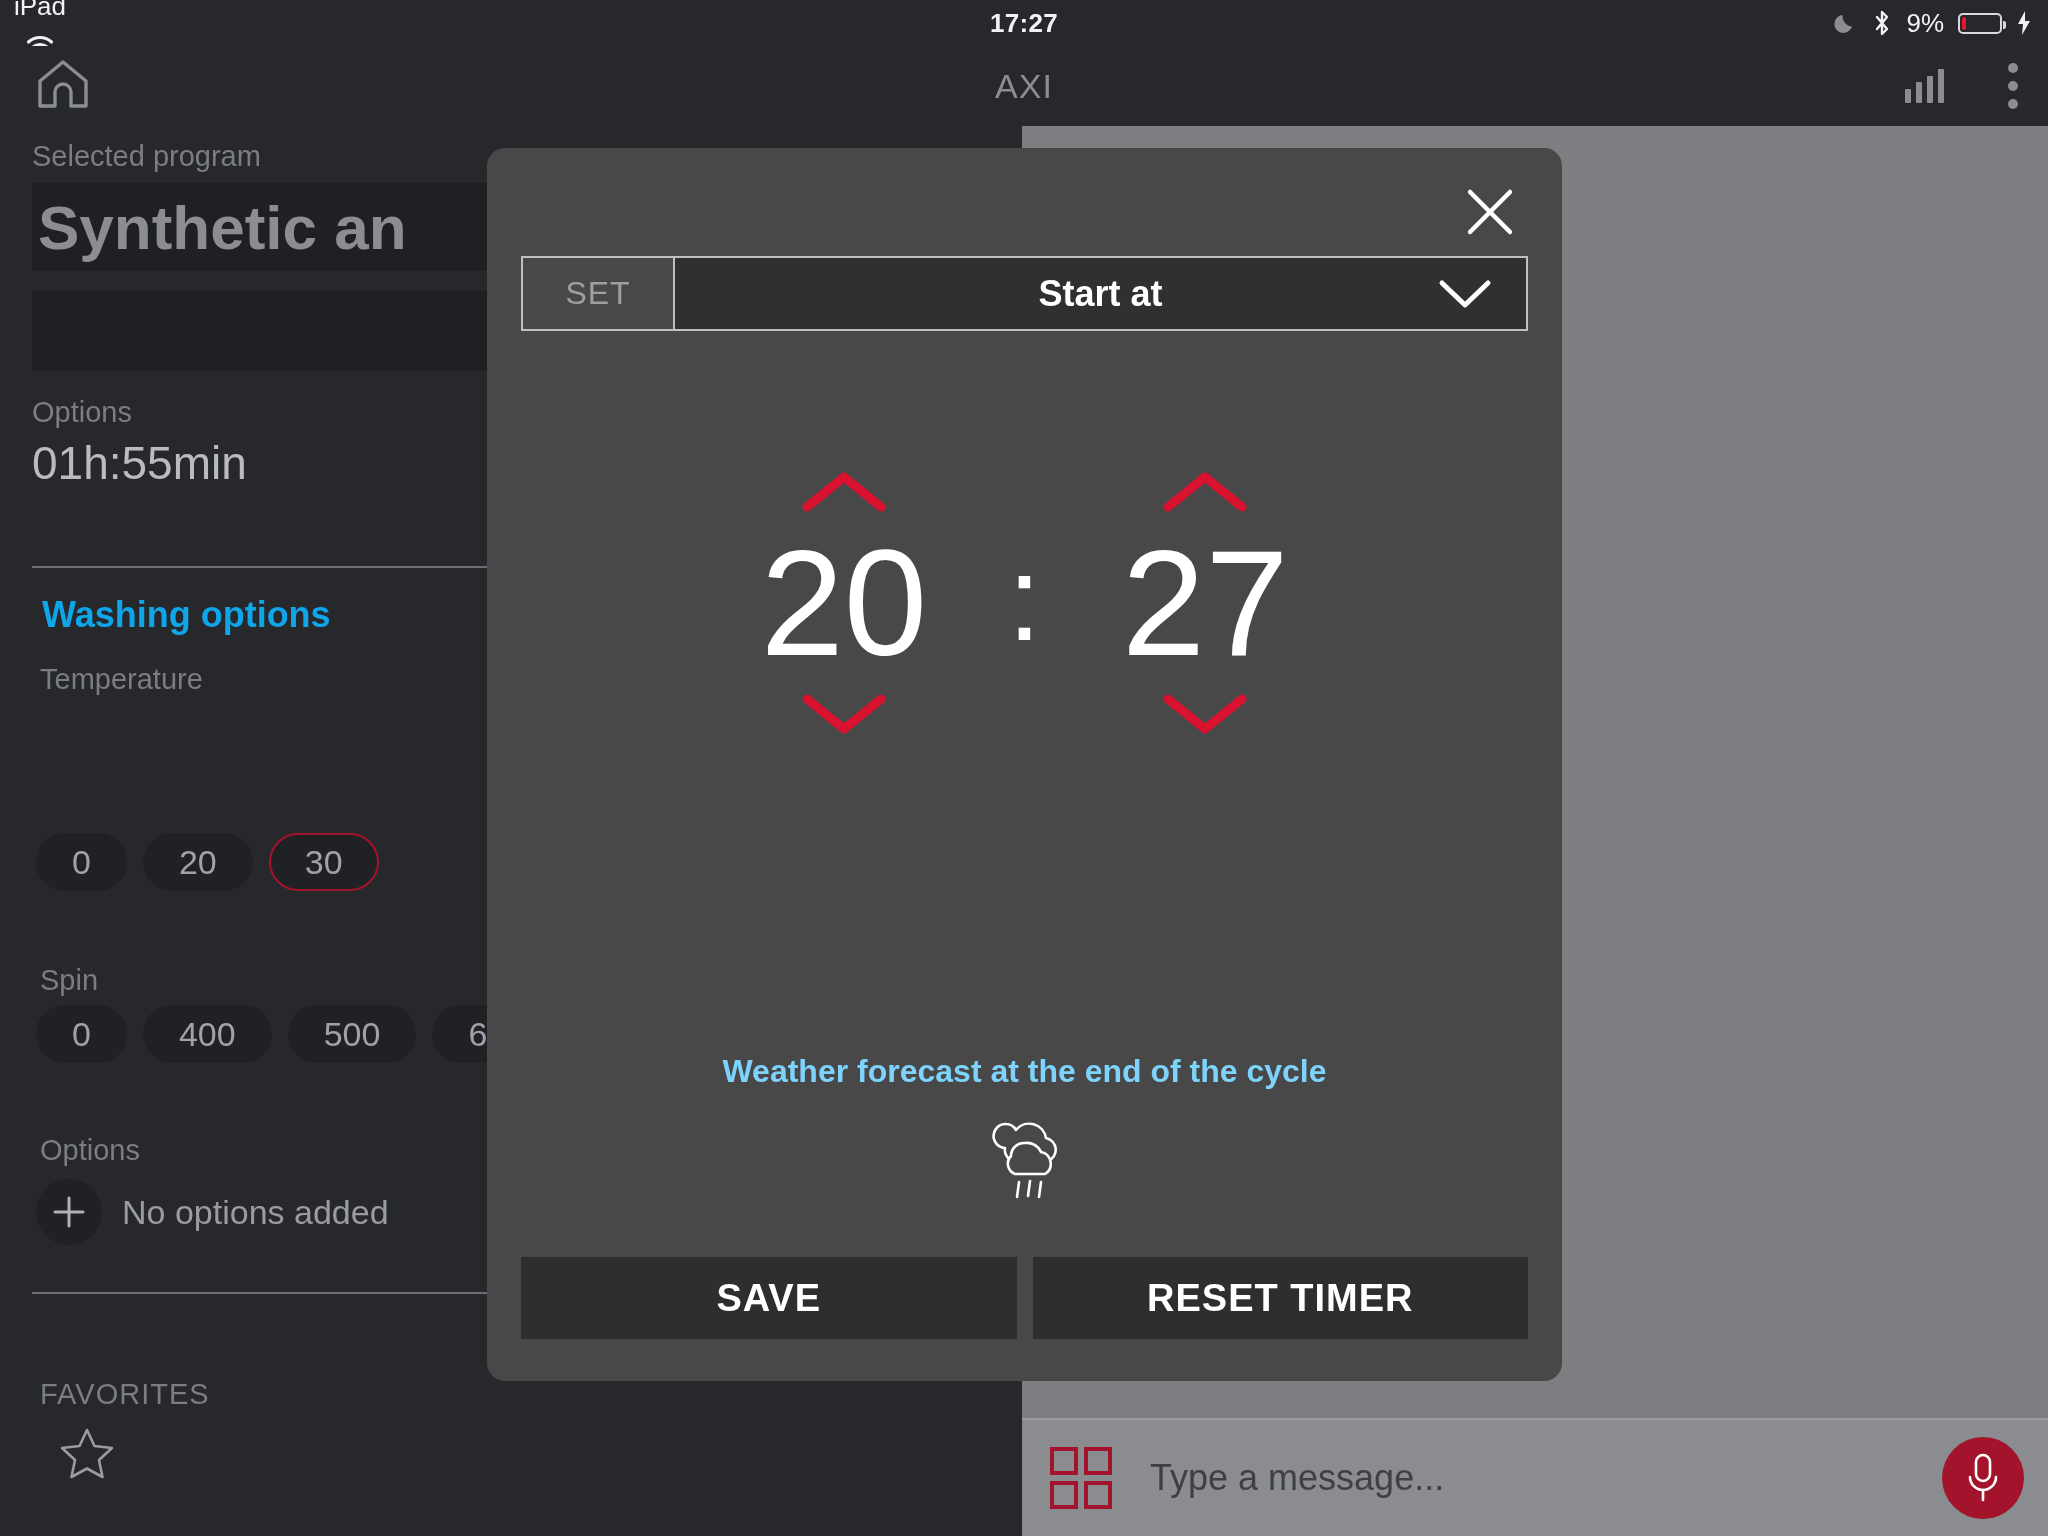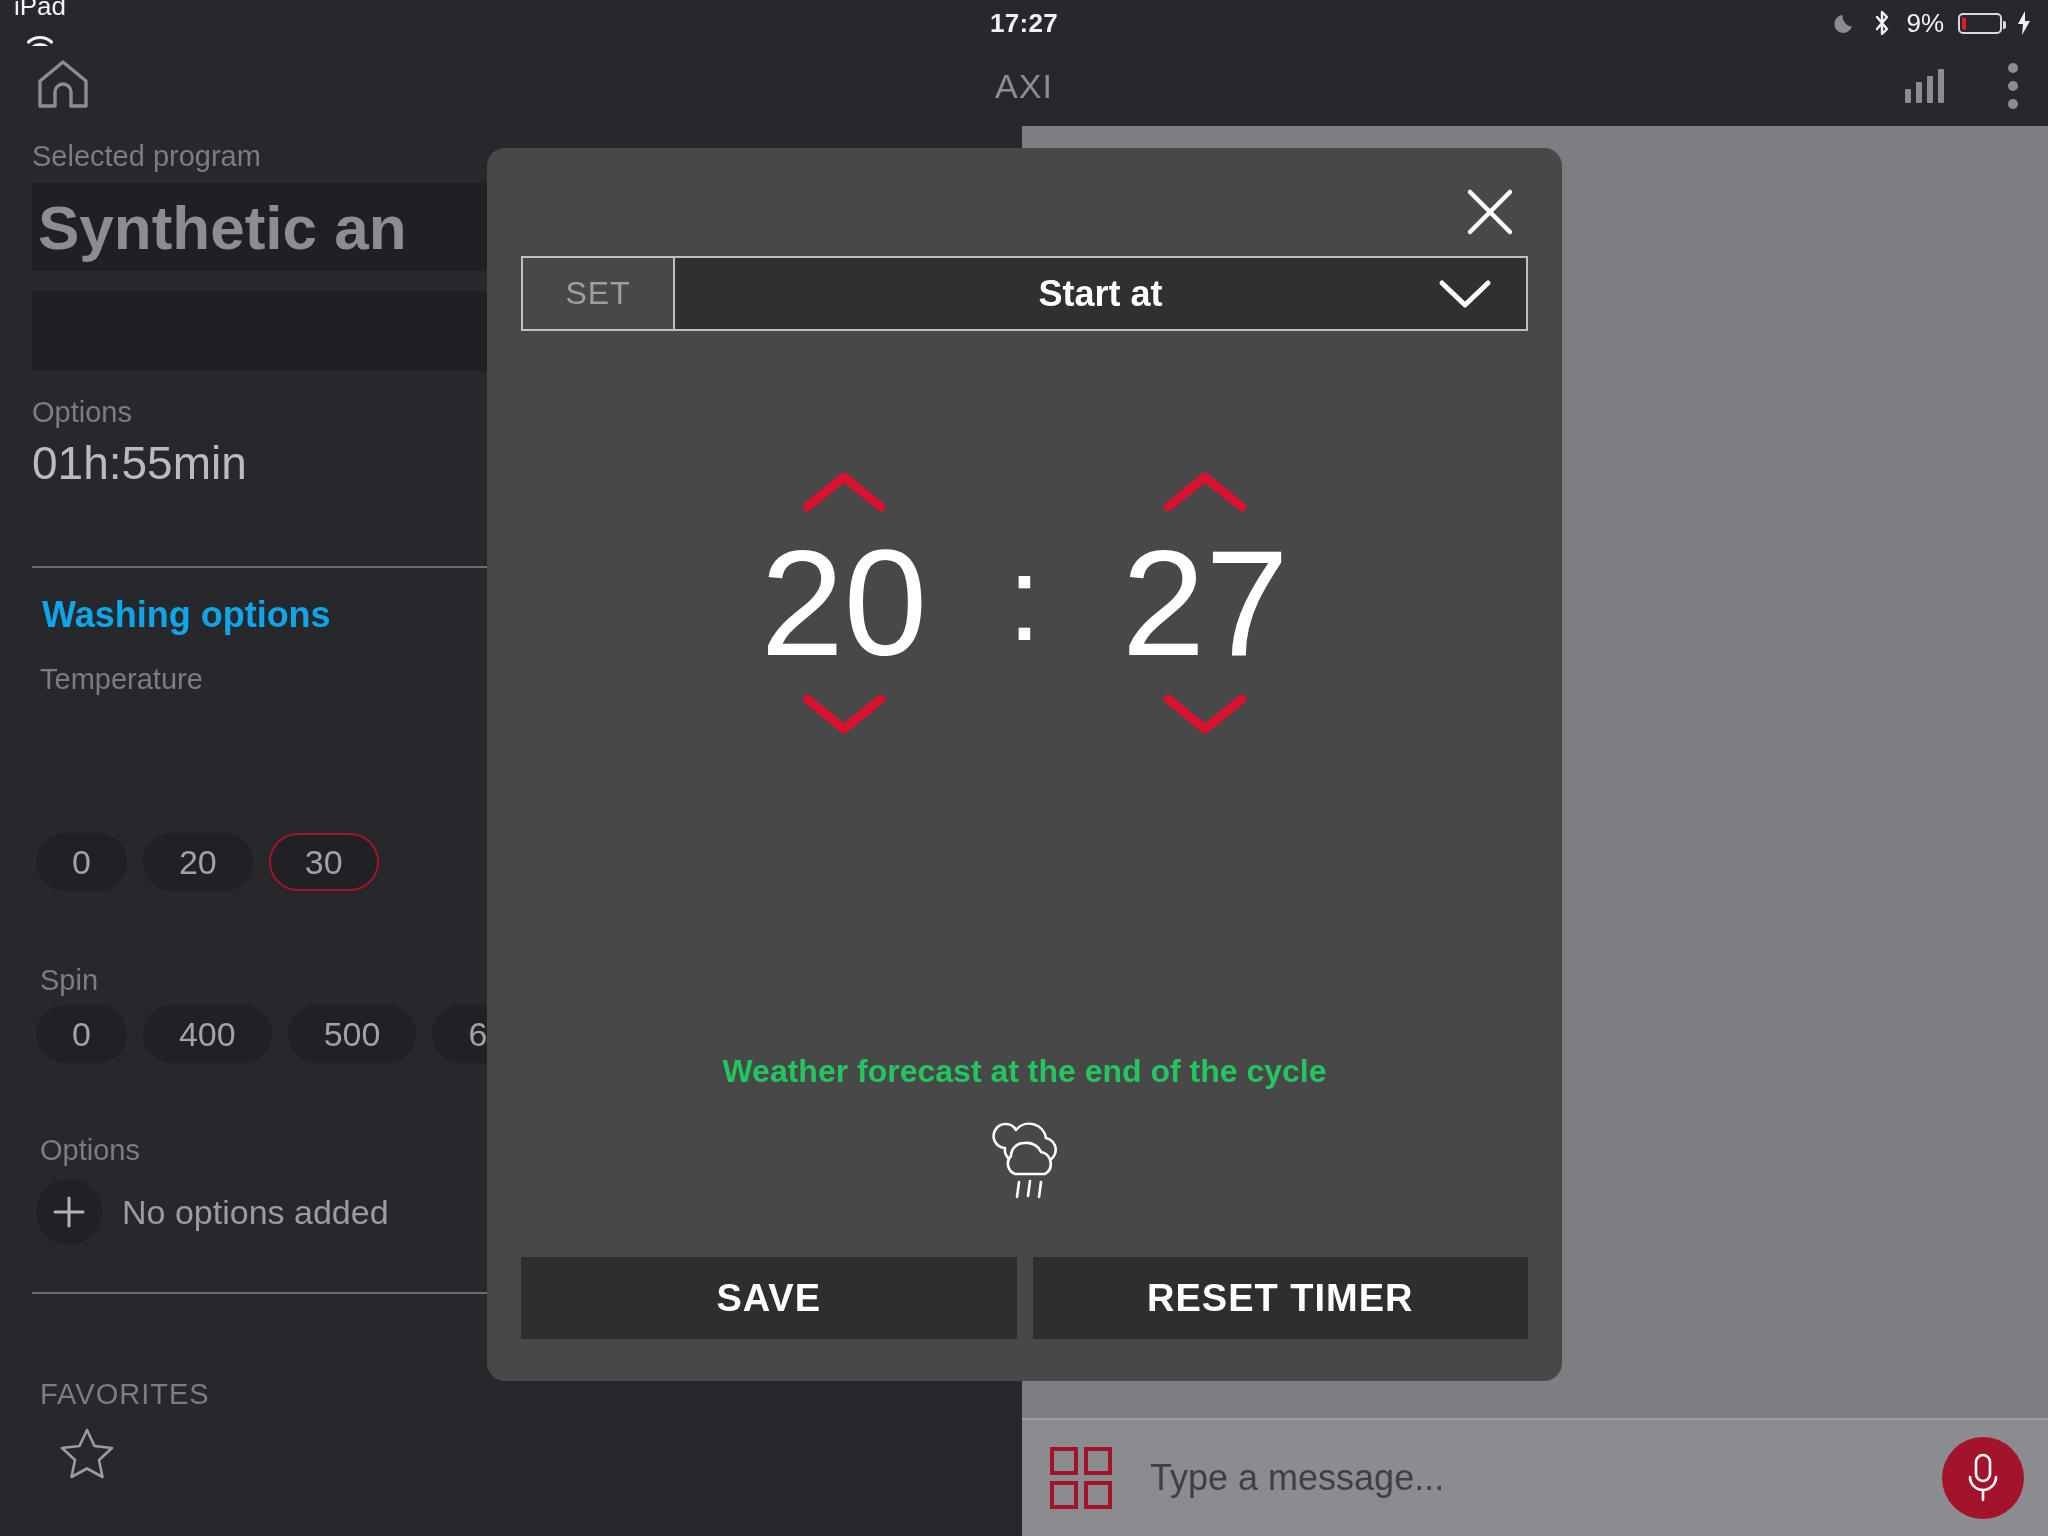--- a/index.html
+++ b/index.html
@@ -153,21 +153,21 @@
     display: flex; align-items: center; justify-content: center;
   }
   .tp-col { display: flex; flex-direction: column; align-items: center; width: 300px; gap: 14px; }
   .tp-num { color: #ffffff; font-size: 150px; font-weight: 300; line-height: 1; font-family: "Liberation Sans", sans-serif; }
   .tp-colon { color: #ffffff; font-size: 120px; font-weight: 300; line-height: 1; margin: 0 14px; padding-bottom: 10px; }
 
   .weather {
     position: absolute; left: 0; top: 905px; width: 1075px;
     display: flex; flex-direction: column; align-items: center; gap: 22px;
   }
-  .weather-text { color: #22c55e; font-size: 32px; font-weight: 700; }
+  .weather-text { color: #7dd3fc; font-size: 32px; font-weight: 700; }
 
   .modal-actions {
     position: absolute; left: 34px; bottom: 42px; width: 1007px; height: 82px;
     display: flex; gap: 16px;
   }
   .mbtn {
     flex: 1; background: #2e2e2e; display:flex; align-items:center; justify-content:center;
     color:#ffffff; font-size: 38px; font-weight: 700; letter-spacing: 1px;
   }
 </style>

